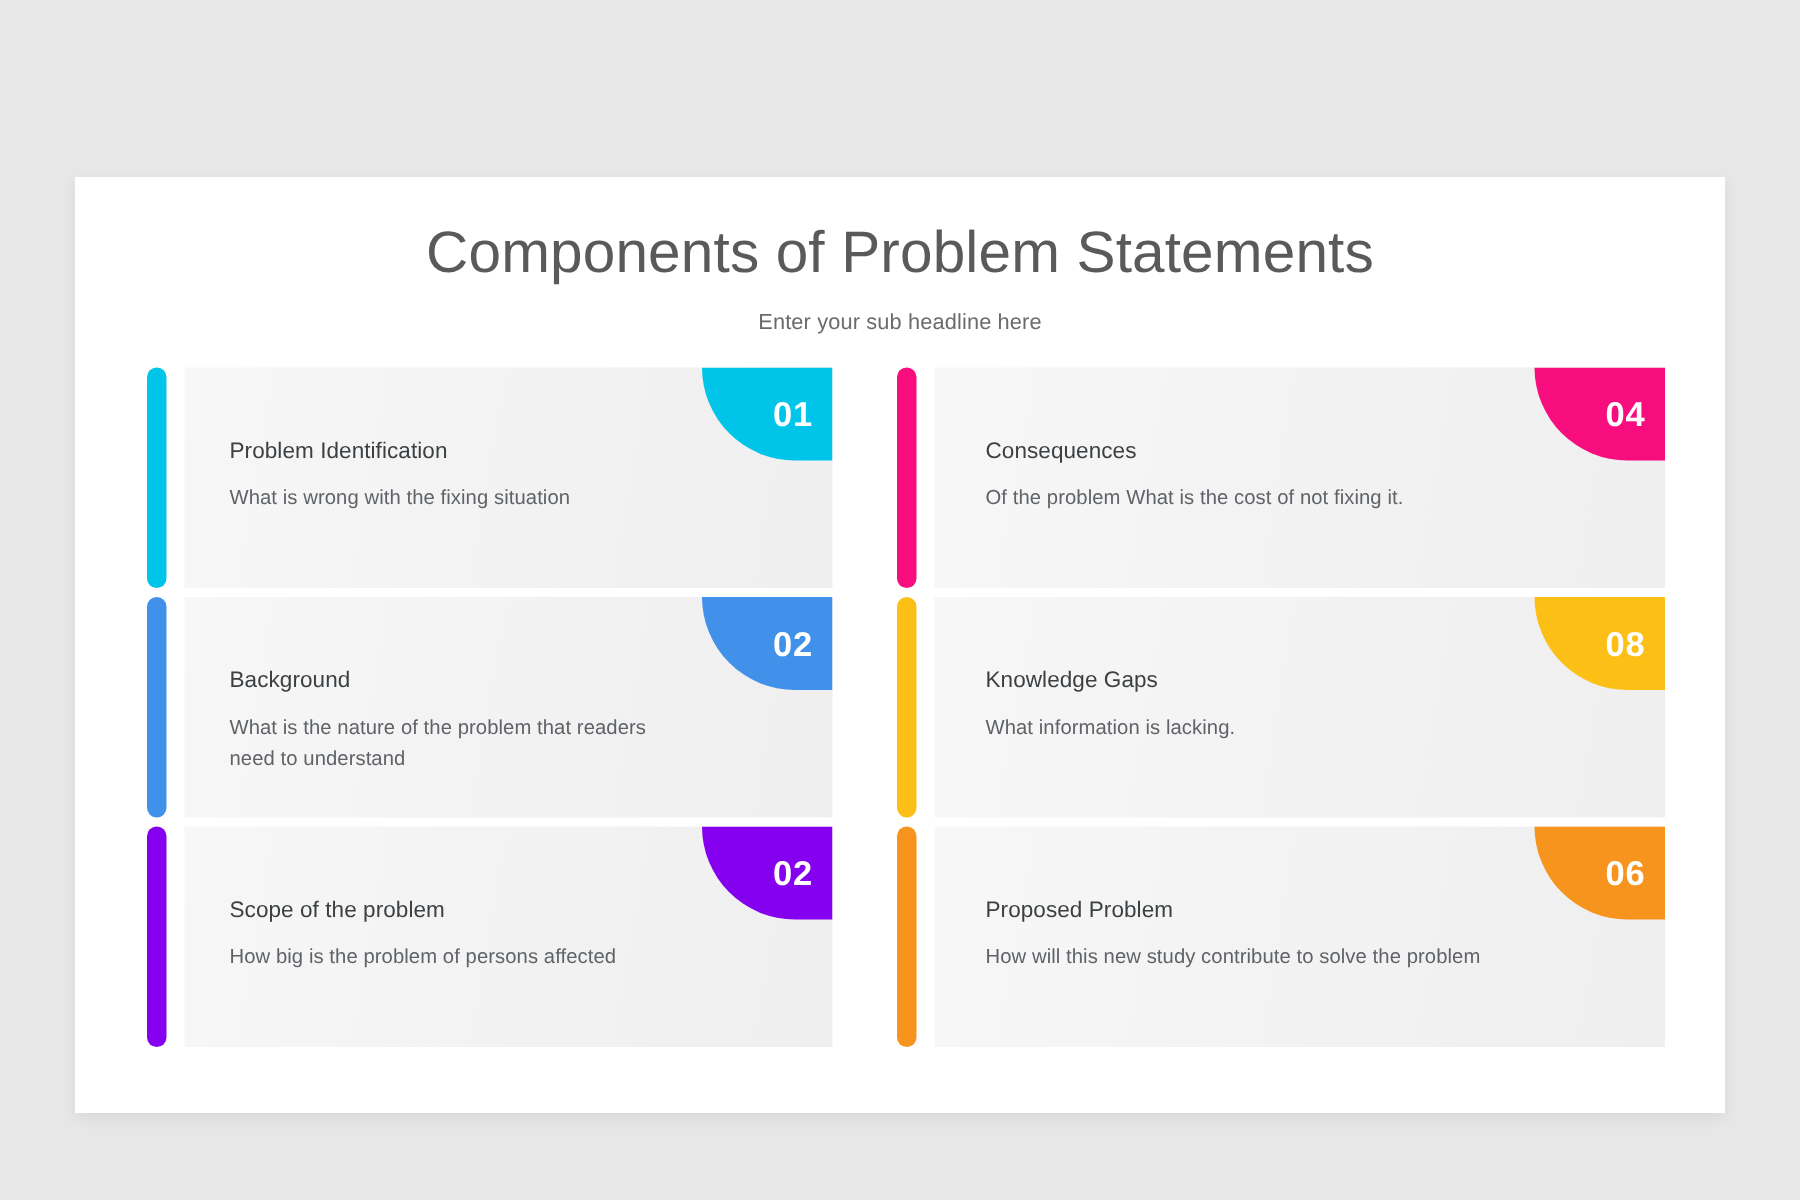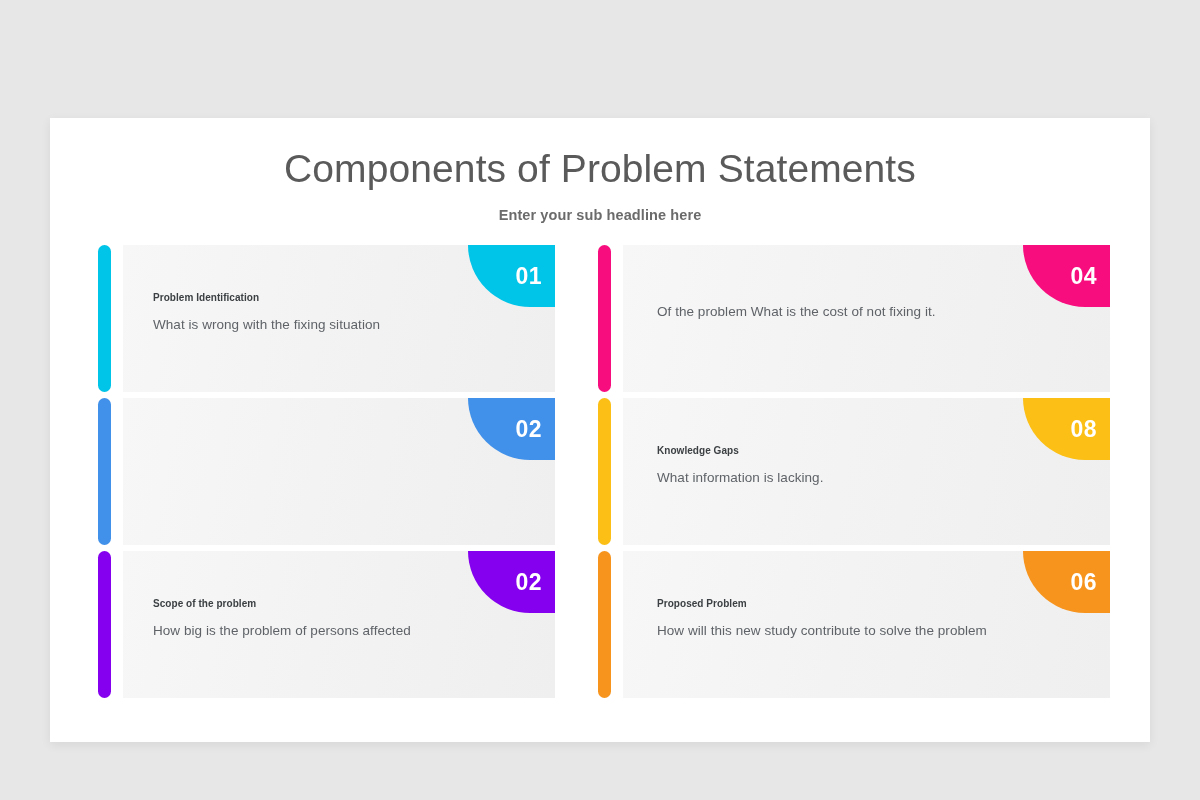--- a/index.html
+++ b/index.html
@@ -43,21 +43,21 @@
     font-size: 39px;
     font-weight: 400;
     color: #5a5a5a;
     letter-spacing: 0.1px;
     line-height: 1.2;
   }
 
   .slide-subtitle {
     margin-top: 14px;
     font-size: 14.5px;
-    font-weight: 700;
+    font-weight: 400;
     color: #6b6b6b;
     letter-spacing: 0.1px;
   }
 
   
   .grid {
     position: absolute;
     left: 48px;
     top: 127px;
     width: 1012px;
@@ -91,22 +91,22 @@
   }
 
   .card-text {
     position: absolute;
     left: 30px;
     top: 46px;
     right: 96px;
   }
 
   .card-title {
-    font-size: 10px;
-    font-weight: bold;
+    font-size: 15px;
+    font-weight: normal;
     color: #3c4043;
     line-height: 1.3;
     letter-spacing: 0.05px;
   }
 
   .card-desc {
     margin-top: 10px;
     font-size: 13.5px;
     font-weight: 400;
     color: #5f6368;
@@ -164,31 +164,36 @@
       </div>
     </div>
 
     <div class="card col-right">
       <div class="card-bar" style="background: rgb(248, 13, 126);"></div>
       <div class="card-body">
         <div class="card-badge" style="background: rgb(248, 13, 126);">
           <span>04</span>
         </div>
         <div class="card-text">
+          <div class="card-title">Consequences</div>
           <div class="card-desc">Of the problem What is the cost of not fixing it.</div>
         </div>
       </div>
     </div>
 
     <div class="card col-left">
       <div class="card-bar" style="background: rgb(65, 145, 234);"></div>
       <div class="card-body">
         <div class="card-badge" style="background: rgb(65, 145, 234);">
           <span>02</span>
         </div>
+        <div class="card-text">
+          <div class="card-title">Background</div>
+          <div class="card-desc">What is the nature of the problem that readers need to understand</div>
+        </div>
       </div>
     </div>
 
     <div class="card col-right">
       <div class="card-bar" style="background: rgb(251, 191, 22);"></div>
       <div class="card-body">
         <div class="card-badge" style="background: rgb(251, 191, 22);">
           <span>08</span>
         </div>
         <div class="card-text">

